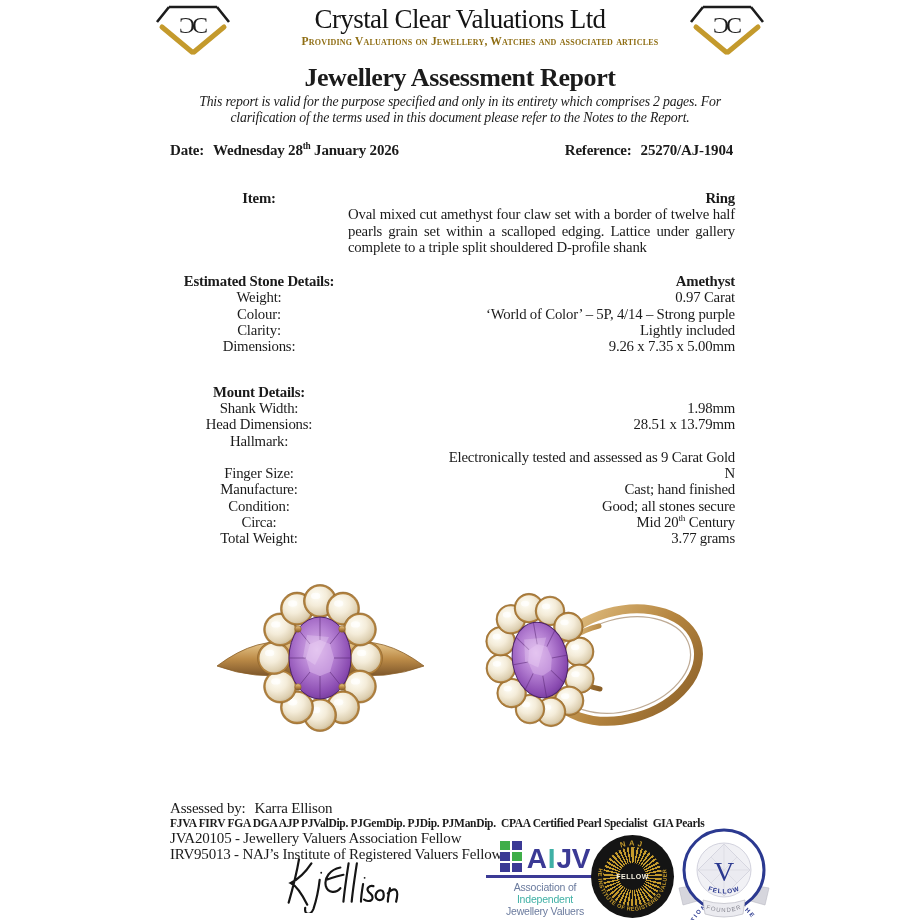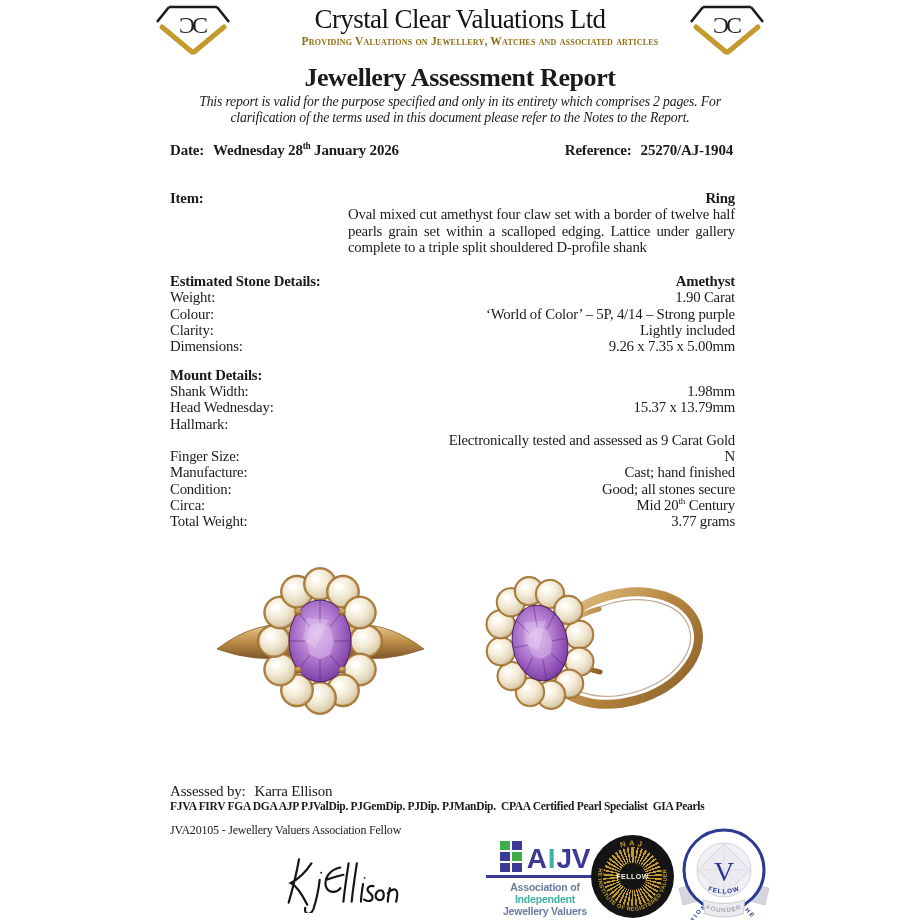--- a/index.html
+++ b/index.html
@@ -20,52 +20,52 @@
   .disclaimer{font-style:italic;font-size:13.8px;line-height:16px;text-align:center;margin-top:2px;}
   .disclaimer div{white-space:nowrap;}
 
   .daterow{display:flex;justify-content:space-between;margin:16px 187px 0 170px;
            font-weight:bold;font-size:15px;line-height:16px;}
   .daterow .lbl{margin-right:9px;}
 
   
   .content{margin:32px 185px 0 170px;}
   .section{margin-bottom:18px;}
-  .section.sec-stone{margin-bottom:12px;}
+  .section.sec-stone{margin-bottom:29px;}
   .section.sec-mount{margin-bottom:0;}
   .drow{display:flex;font-size:14.8px;line-height:16.3px;}
-  .dlabel{width:178px;flex:none;}
+  .dlabel{width:178px;flex:none;text-align:center;}
   .dvalue{flex:1;text-align:right;}
   .dvalue.justify{text-align:justify;}
   .b{font-weight:bold;}
   sup{font-size:0.62em;vertical-align:super;line-height:0;}
 
   
   .photos{display:flex;justify-content:center;align-items:center;gap:14px;margin-top:18px;height:190px;}
 
   
   .footer-text{margin:45px 150px 0 170px;}
   .assessed{font-size:15px;line-height:16px;}
   .assessed .lbl{margin-right:9px;}
   .credentials{font-weight:bold;font-size:11.5px;line-height:14px;white-space:pre-wrap;letter-spacing:-0.3px;}
-  .membership{font-size:12px;line-height:15px;margin-top:10px;}
+  .membership{font-size:15px;line-height:15px;margin-top:1px;}
 
   .sig{position:absolute;left:278px;top:851px;width:135px;height:62px;}
 
   
   .aijv{position:absolute;left:486px;top:841px;width:118px;font-family:"Liberation Sans","DejaVu Sans",sans-serif;}
   .aijv-top{display:flex;align-items:flex-end;justify-content:center;gap:5px;
             border-bottom:3px solid var(--aijv-blue);padding-bottom:3px;}
   .aijv-squares{display:grid;grid-template-columns:10px 10px;grid-auto-rows:9px;gap:2px;}
   .sq{width:10px;height:9px;}
   .sq.g{background:var(--aijv-green);}
   .sq.b{background:var(--aijv-blue);}
   .aijv-word{font-weight:bold;font-size:28px;line-height:27px;color:var(--aijv-blue);display:flex;align-items:baseline;}
   .aijv-bar{color:var(--aijv-teal);margin:0 1px;}
-  .aijv-lines{text-align:center;font-size:10.5px;line-height:12px;margin-top:3px;font-weight:bold;}
+  .aijv-lines{text-align:center;font-size:10.5px;line-height:12px;margin-top:3px;}
   .aijv-lines .l1,.aijv-lines .l3{color:var(--aijv-slate);}
   .aijv-lines .l2{color:var(--aijv-teal);}
 
   
   .naj{position:absolute;left:591px;top:835px;width:83px;height:83px;border-radius:50%;background:var(--naj-black);}
   .naj-rays{position:absolute;inset:12px;border-radius:50%;
             background:repeating-conic-gradient(var(--naj-gold) 0deg 4deg, var(--naj-black) 4deg 8.5deg);}
   .naj-core{position:absolute;inset:28px;border-radius:50%;background:var(--naj-black);
             display:flex;align-items:center;justify-content:center;}
   .naj-fellow{color:#f7f2e2;font-family:"Liberation Sans","DejaVu Sans",sans-serif;
@@ -128,21 +128,21 @@
           <div class="dvalue justify">Oval mixed cut amethyst four claw set with a border of twelve half pearls grain set within a scalloped edging.  Lattice under gallery complete to a triple split shouldered D-profile shank</div>
         </div>
       </div>
     <div class="section sec-stone">
         <div class="drow">
           <div class="dlabel b">Estimated Stone Details:</div>
           <div class="dvalue b">Amethyst</div>
         </div>
         <div class="drow">
           <div class="dlabel">Weight:</div>
-          <div class="dvalue">1.90 Carat</div>
+          <div class="dvalue">0.97 Carat</div>
         </div>
         <div class="drow">
           <div class="dlabel">Colour:</div>
           <div class="dvalue">‘World of Color’ – 5P, 4/14 – Strong purple</div>
         </div>
         <div class="drow">
           <div class="dlabel">Clarity:</div>
           <div class="dvalue">Lightly included</div>
         </div>
         <div class="drow">
@@ -153,22 +153,22 @@
     <div class="section sec-mount">
         <div class="drow">
           <div class="dlabel b">Mount Details:</div>
           <div class="dvalue"></div>
         </div>
         <div class="drow">
           <div class="dlabel">Shank Width:</div>
           <div class="dvalue">1.98mm</div>
         </div>
         <div class="drow">
-          <div class="dlabel">Head Wednesday:</div>
-          <div class="dvalue">15.37 x 13.79mm</div>
+          <div class="dlabel">Head Dimensions:</div>
+          <div class="dvalue">28.51 x 13.79mm</div>
         </div>
         <div class="drow">
           <div class="dlabel">Hallmark:</div>
         </div>
         <div class="drow">
           <div class="dlabel"></div>
           <div class="dvalue">Electronically tested and assessed as 9 Carat Gold</div>
         </div>
         <div class="drow">
           <div class="dlabel">Finger Size:</div>
@@ -320,20 +320,21 @@
       </g>
     </svg>
   </div>
 
   <div class="footer-text">
     <div class="assessed">
       <span class="lbl">Assessed by:</span><span>Karra Ellison</span>
     </div>
     <div class="credentials">FJVA FIRV FGA DGA AJP PJValDip. PJGemDip. PJDip. PJManDip.  CPAA Certified Pearl Specialist  GIA Pearls</div>
     <div class="membership">JVA20105 - Jewellery Valuers Association Fellow</div>
+    <div class="membership">IRV95013 - NAJ’s Institute of Registered Valuers Fellow</div>
   </div>
 
   <svg class="sig" viewBox="0 0 130 60" aria-label="Kj Ellison">
     <path d="M20,8 C18,20 14,36 10,50 M32,12 C26,21 18,28 12,31 C18,34 24,44 28,52
              M40,28 C39,37 37,47 34,56 C31,63 25,62 26,55
              M60,16 C50,18 44,26 46,34 C48,41 56,41 60,36 M46,28 C52,26 58,24 63,23
              M68,12 C66,25 64,38 63,49 M76,12 C74,25 72,38 71,49
              M82,32 C81,38 80,44 80,49
              M92,34 C88,33 85,36 87,39 C89,42 92,42 91,46 C90,49 85,49 83,47
              M99,38 C95,38 93,43 95,46 C98,49 102,47 102,43 C102,40 101,38 99,38

